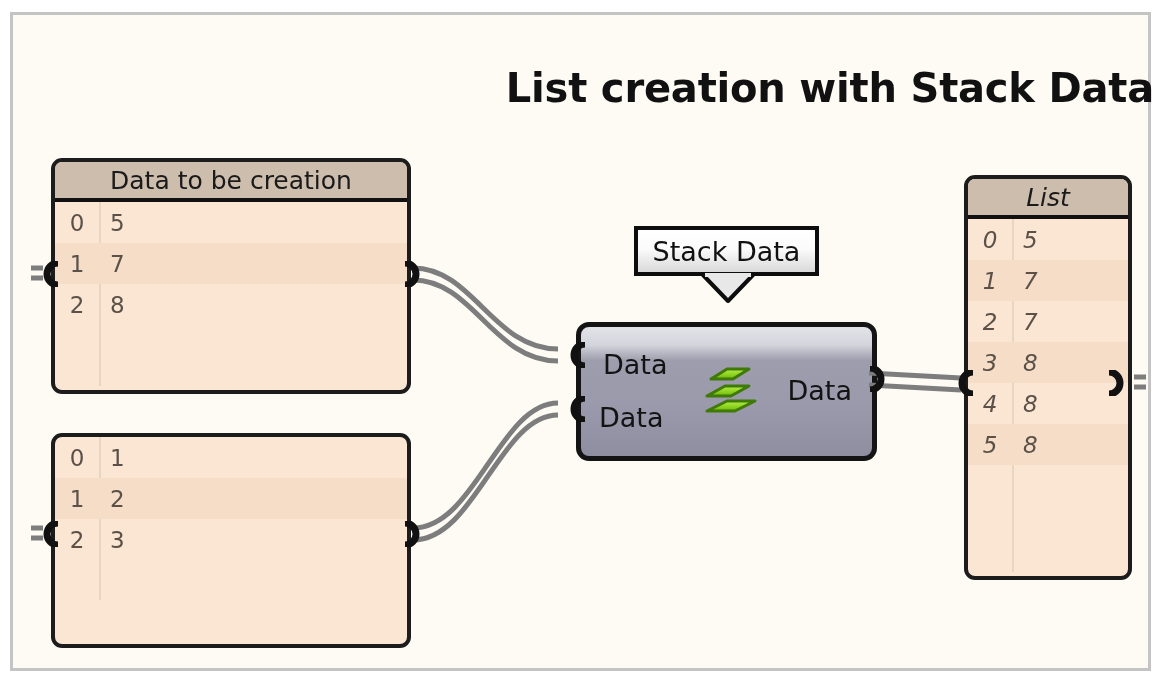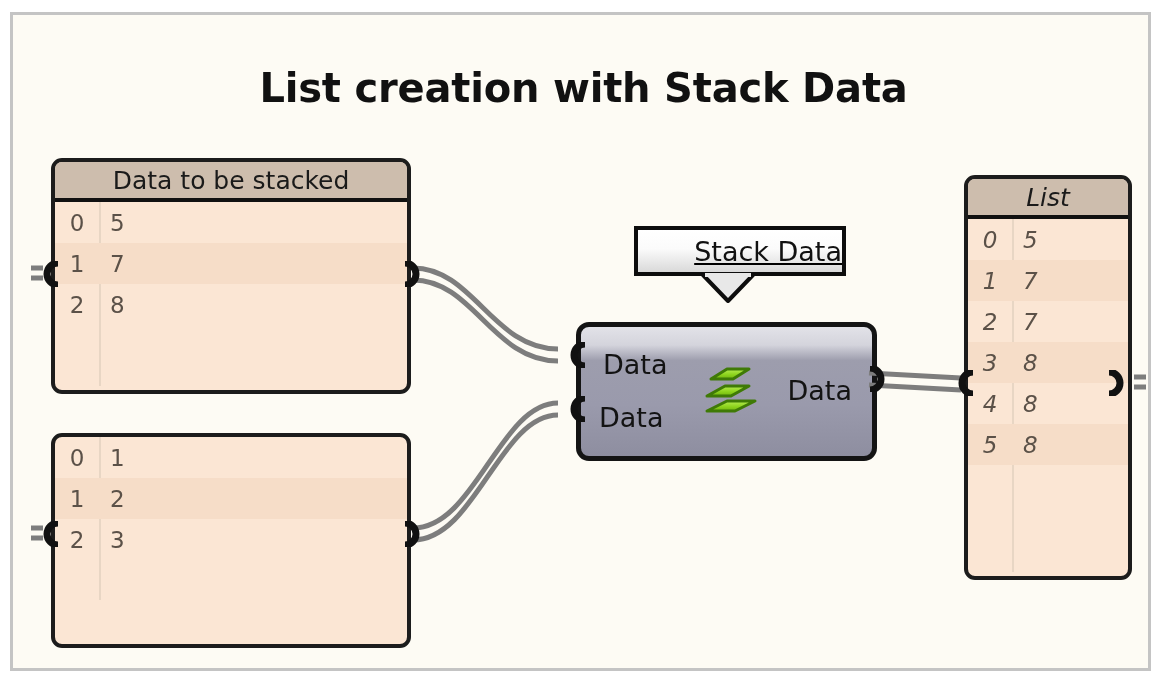--- a/index.html
+++ b/index.html
@@ -31,21 +31,21 @@
     border: 3px solid #c4c4c4;
     box-sizing: border-box;
   }
 
   
   #title {
     position: absolute;
     left: 0;
     top: 50px;
     width: 1141px;
-    text-align: center;
+    text-align: right;
     font-family: "DejaVu Sans", sans-serif;
     font-size: 40px;
     font-weight: bold;
     color: #111111;
     letter-spacing: -0.2px;
   }
 
   
   .panel {
     position: absolute;
@@ -149,30 +149,29 @@
     top: 28px;
     width: 74px;
     height: 74px;
   }
 
   
   #tooltip {
     position: absolute;
     left: 621px;
     top: 211px;
-    width: 212px;
+    width: 185px;
     height: 50px;
     border: 4px solid #0d0d0d;
     box-sizing: border-box;
     background: linear-gradient(to bottom, #ffffff 0%, #fbfbfb 45%, #d9d9d9 100%);
     display: flex;
     align-items: center;
-    justify-content: flex-end;
+    justify-content: center;
     z-index: 8;
-    text-decoration: underline;
   }
   #tooltip-label {
     font-family: "DejaVu Sans", sans-serif;
     font-size: 27px;
     color: #111111;
     white-space: nowrap;
   }
   #tooltip-tail {
     position: absolute;
     left: 688px;
@@ -216,21 +215,21 @@
       <path d="M 1121,372 L 1133,372" fill="none" stroke="#7d7d7d" stroke-width="5"></path>
 
       <path d="M 18,253 L 30,253" fill="none" stroke="#7d7d7d" stroke-width="5"></path>
       <path d="M 18,263 L 30,263" fill="none" stroke="#7d7d7d" stroke-width="5"></path>
       <path d="M 18,513 L 30,513" fill="none" stroke="#7d7d7d" stroke-width="5"></path>
       <path d="M 18,523 L 30,523" fill="none" stroke="#7d7d7d" stroke-width="5"></path>
     </svg>
 
     <div class="panel" id="panel-stacked" style="left:38px; top:143px; width:360px; height:236px;">
       <div class="panel-header">
-        <span class="panel-header-label">Data to be stacked</span>
+        <span class="panel-header-label">Data to be creation</span>
       </div>
       <div class="panel-body">
         <div class="col-sep" style="left:44px;"></div>
         <div class="row">
           <span class="row-index">0</span>
           <span class="row-value">5</span>
         </div>
         <div class="row alt">
           <span class="row-index">1</span>
           <span class="row-value">7</span>

